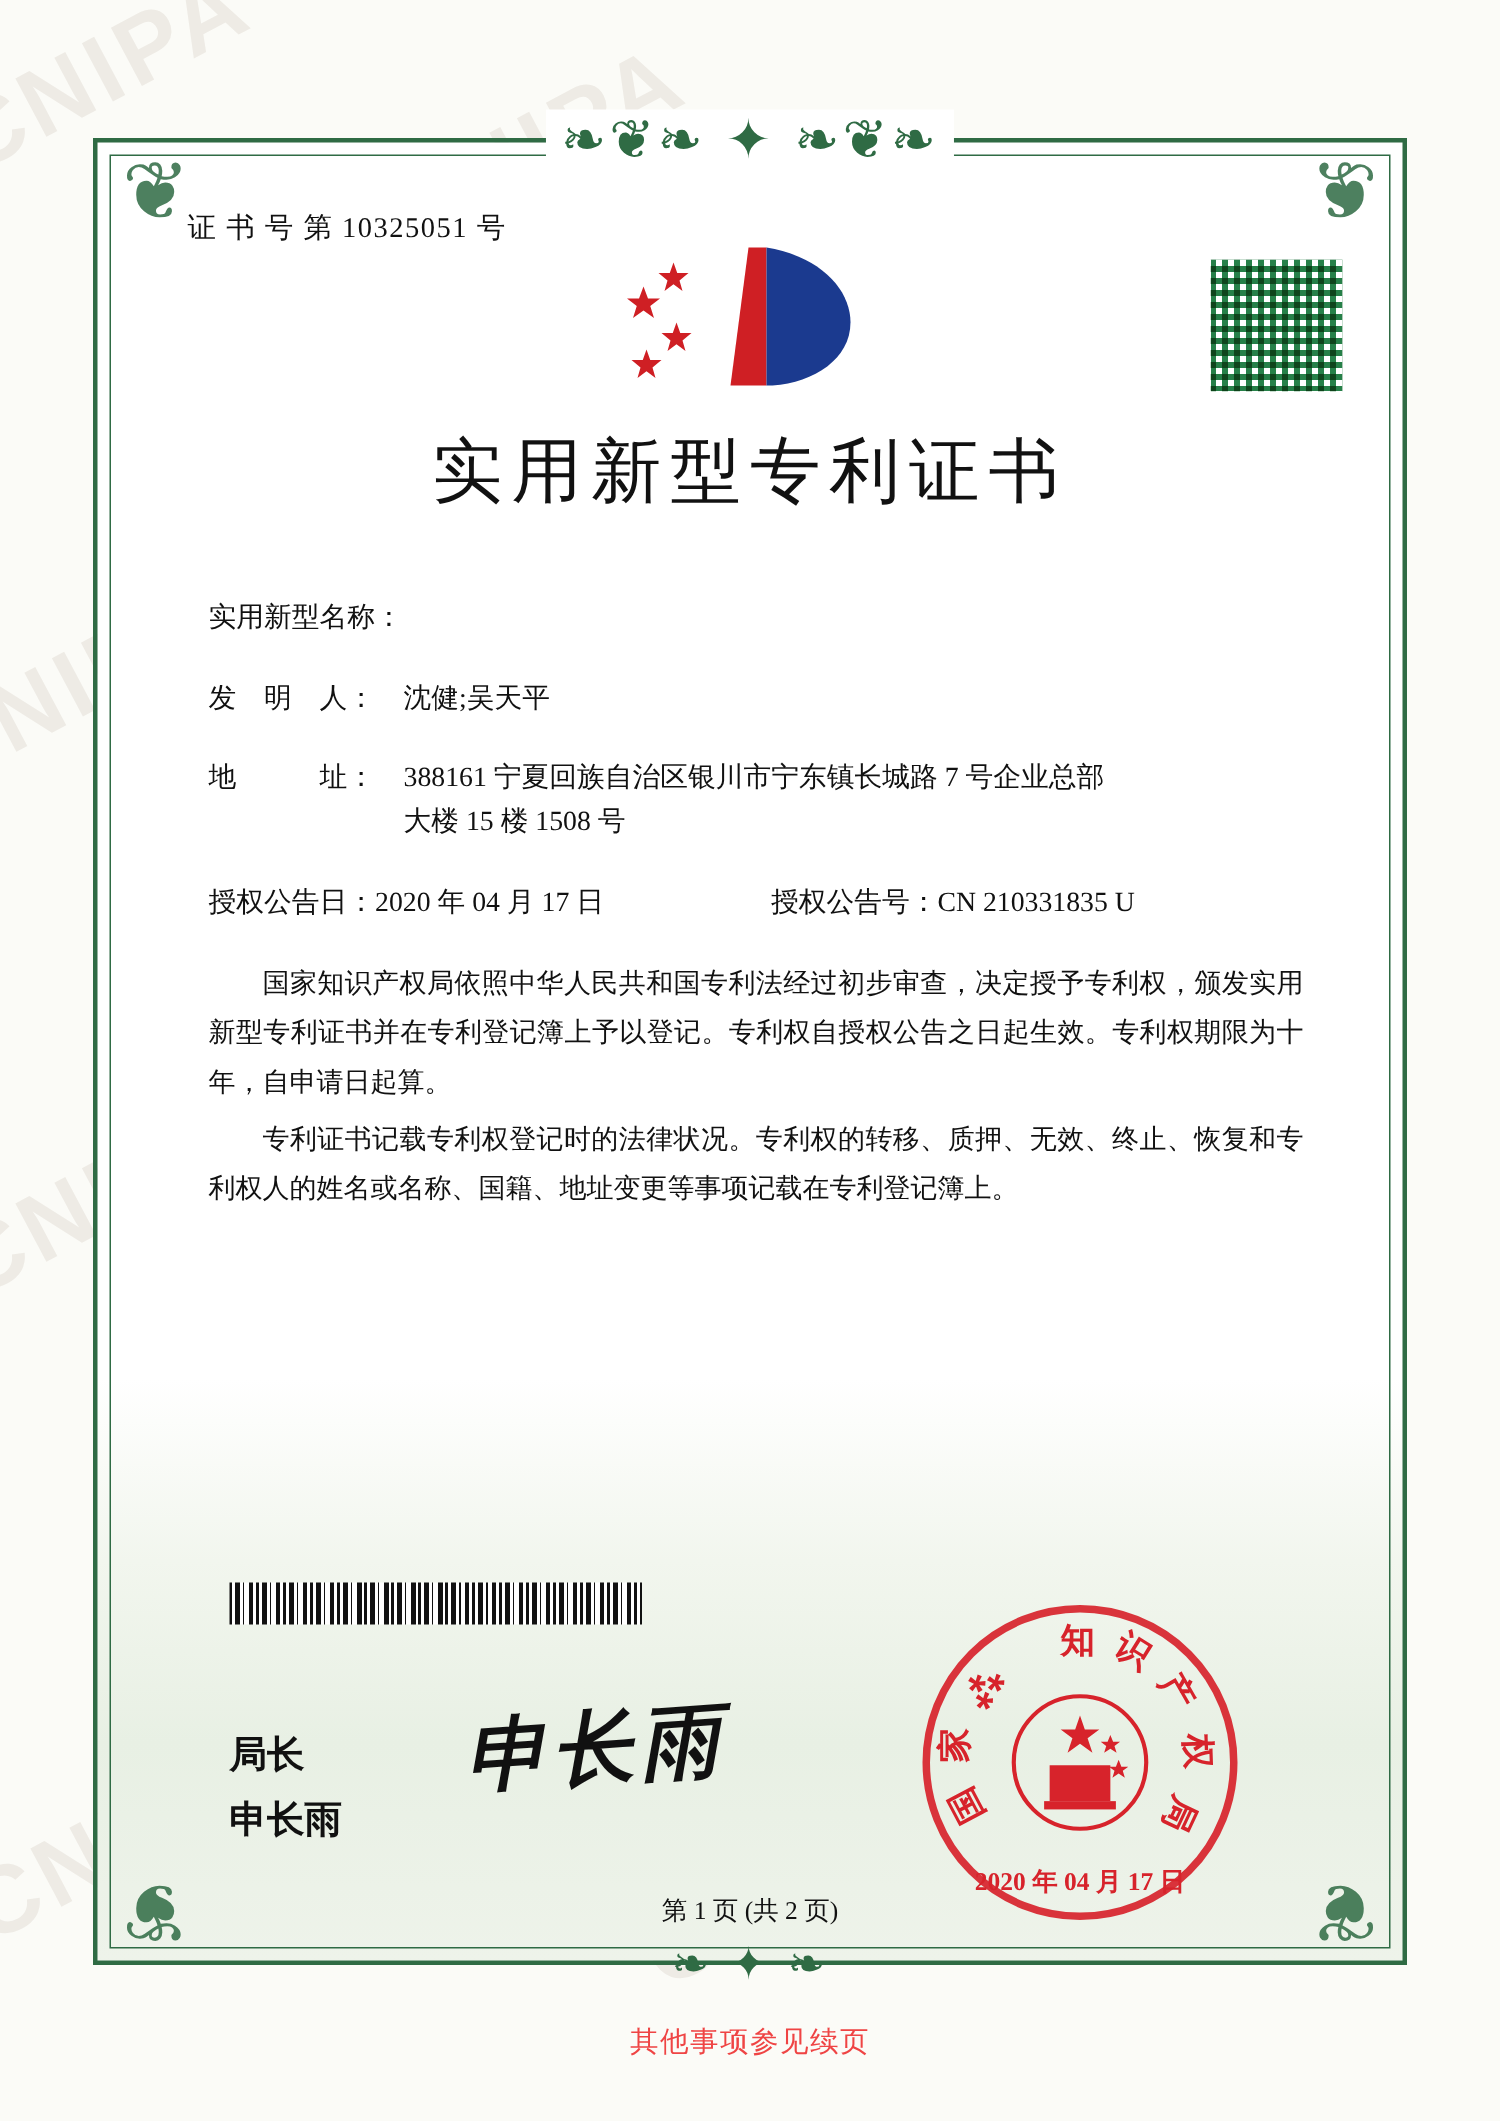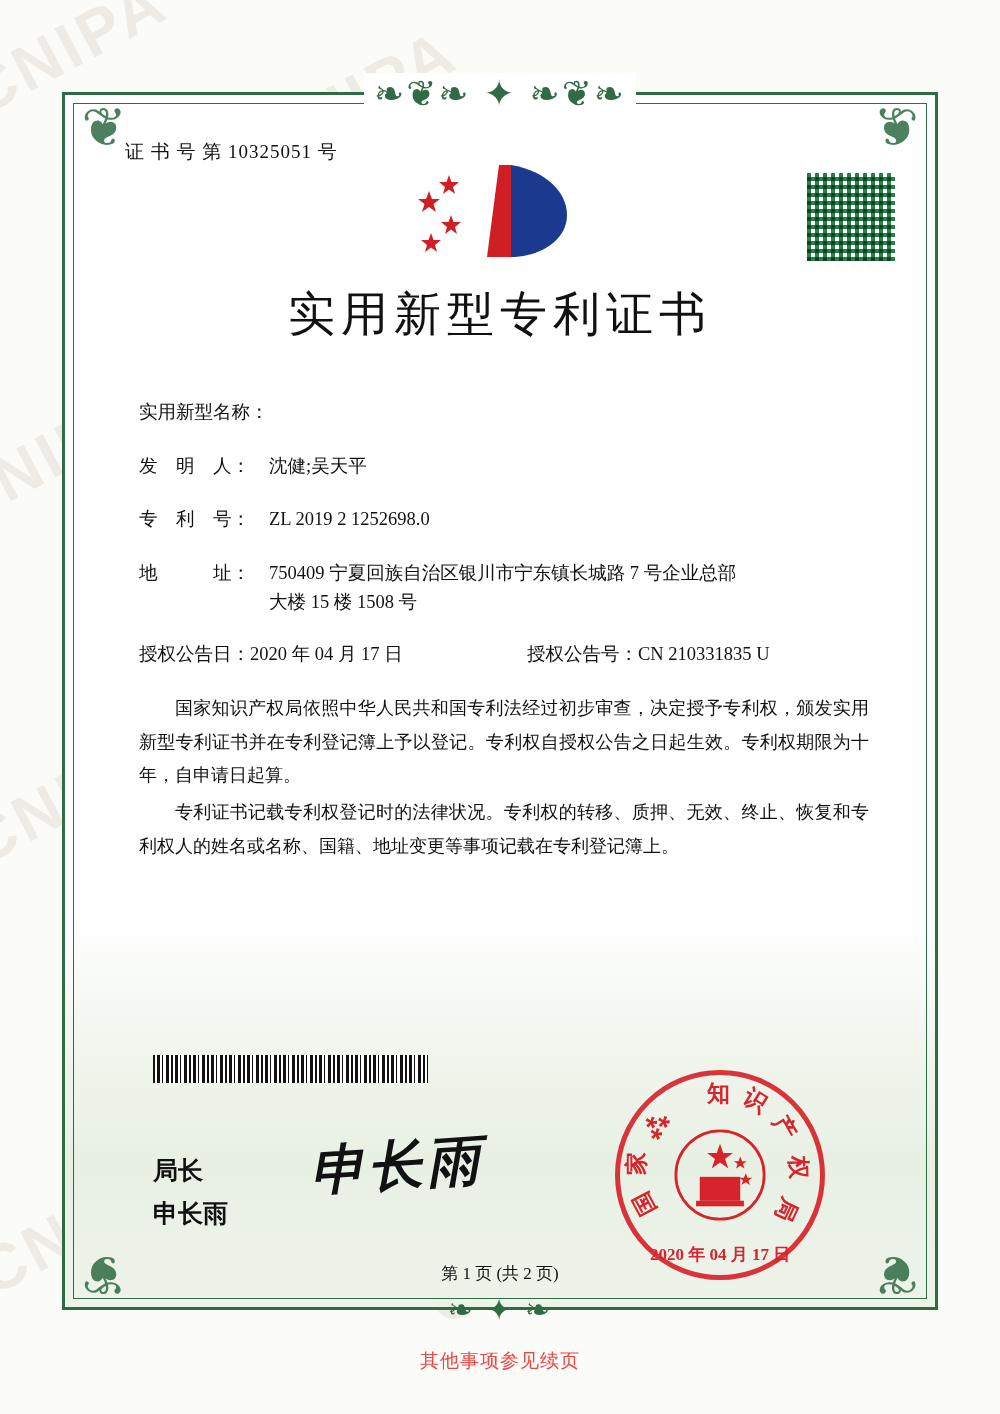--- a/index.html
+++ b/index.html
@@ -171,21 +171,20 @@
   }
   .value .sub {
     display: block;
   }
   .field-inline {
     display: flex;
     align-items: flex-start;
     margin-bottom: 22px;
     font-size: 18.5px;
     color: #111;
-    gap: 13px;
   }
   .field-inline .seg1 { flex: 0 0 375px; }
   .field-inline .seg2 { flex: 1 1 auto; }
 
   .paras {
     margin-top: 26px;
     font-size: 18px;
     line-height: 1.85;
     color: #111;
     text-align: justify;
@@ -348,31 +347,27 @@
 
         <div class="field">
           <div class="label">实用新型名称：</div>
         </div>
 
         <div class="field">
           <div class="label">发　明　人：</div>
           <div class="value">沈健;吴天平</div>
         </div>
 
-        <div class="field">
-          <div class="label">专　利　号：</div>
-          <div class="value">ZL 2019 2 1252698.0</div>
-        </div>
 
 
 
         <div class="field">
           <div class="label">地　　　址：</div>
           <div class="value">
-            <span>750409 宁夏回族自治区银川市宁东镇长城路 7 号企业总部</span>
+            <span>388161 宁夏回族自治区银川市宁东镇长城路 7 号企业总部</span>
             <span class="sub">大楼 15 楼 1508 号</span>
           </div>
         </div>
 
         <div class="field-inline">
           <div class="seg1">
             <span>授权公告日：</span><span>2020 年 04 月 17 日</span>
           </div>
           <div class="seg2">
             <span>授权公告号：</span><span>CN 210331835 U</span>

